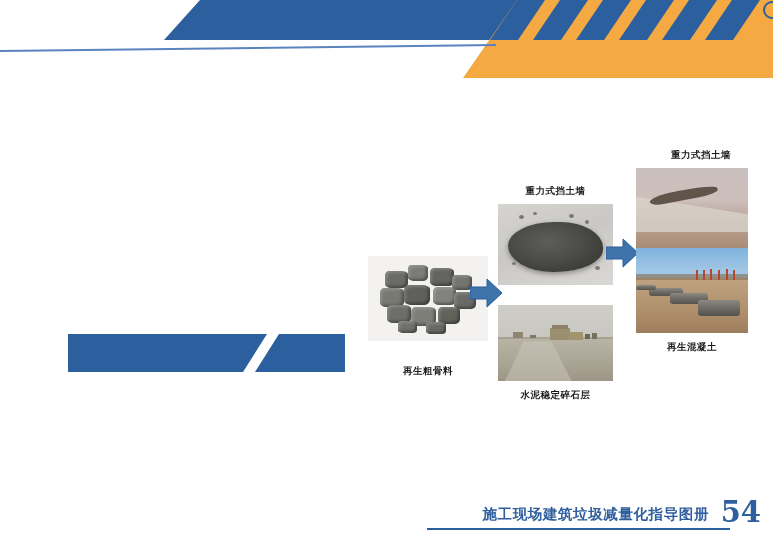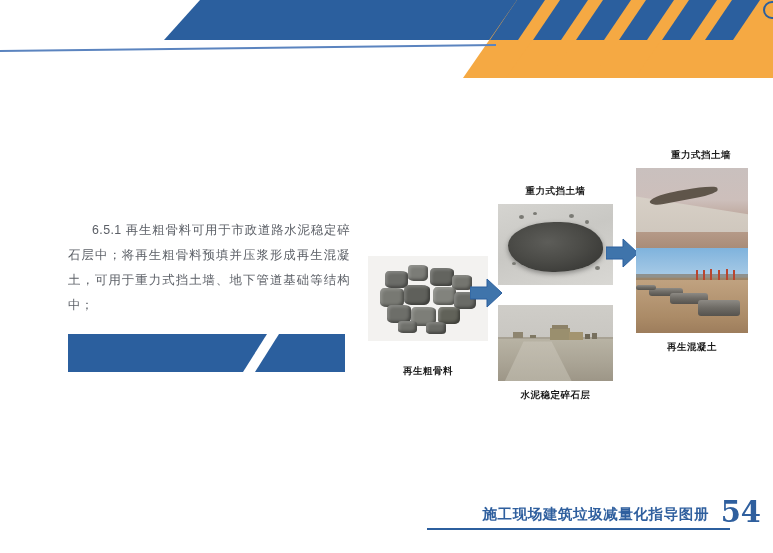--- a/index.html
+++ b/index.html
@@ -165,23 +165,20 @@
         <polygon points="689,0 717,0 690,40 662,40" fill="#2b5f9e"></polygon>
         <polygon points="732,0 760,0 733,40 705,40" fill="#2b5f9e"></polygon>
       </g>
 
       <circle cx="772" cy="10" r="8" fill="none" stroke="#2b5f9e" stroke-width="2"></circle>
 
       <polygon points="0,50 496,44 496,46 0,52" fill="#5b84bf"></polygon>
     </svg>
   </div>
 
-  <div class="text-block">
-    <p class="para">6.5.1  再生粗骨料可用于市政道路水泥稳定碎石层中；将再生粗骨料预填并压浆形成再生混凝土，可用于重力式挡土墙、地下管道基础等结构中；</p>
-  </div>
 
   <div class="slash-bar">
     <svg width="277" height="38" viewBox="0 0 277 38" xmlns="http://www.w3.org/2000/svg">
       <polygon points="0,0 199,0 175,38 0,38" fill="#2b5f9e"></polygon>
       <polygon points="211,0 277,0 277,38 187,38" fill="#2b5f9e"></polygon>
     </svg>
   </div>
 
   <div class="flow">
 

